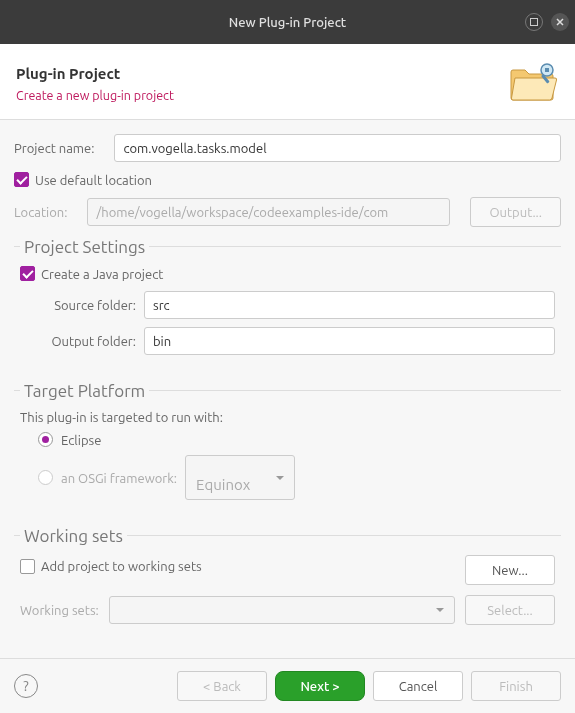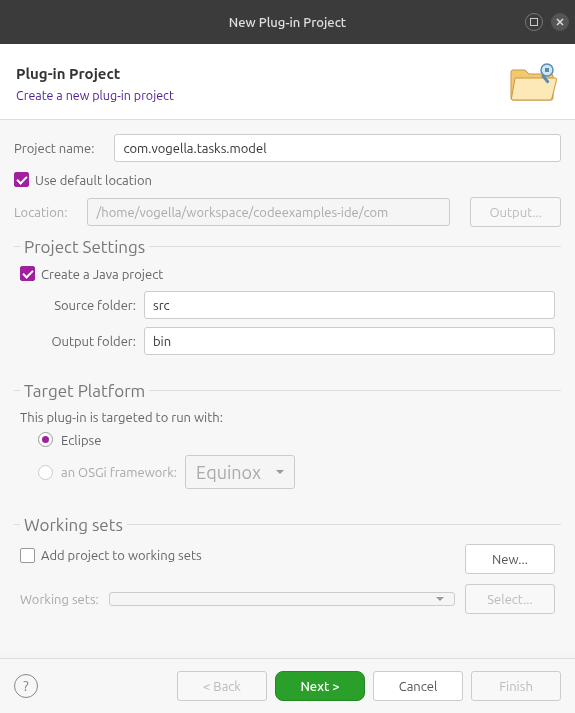--- a/index.html
+++ b/index.html
@@ -37,21 +37,21 @@
     
     .header {
       background: #fff;
       padding: 14px 16px 10px 16px;
       display: flex;
       align-items: center;
       justify-content: space-between;
       border-bottom: 1px solid #ddd;
     }
     .header-text h1 { font-size: 15px; font-weight: 600; color: #333; margin-bottom: 6px; }
-    .header-text p { font-size: 12.5px; color: #4c1d95; }
+    .header-text p { font-size: 12.5px; color: #be185d; }
     .header-icon svg { width: 52px; height: 48px; }
     
     .content {
       padding: 14px 14px 10px 14px;
       background: #f7f7f7;
       color: #555;
       font-size: 13px;
     }
     
     .row { display: flex; align-items: center; gap: 20px; margin-bottom: 10px; }
@@ -125,22 +125,22 @@
       content: "";
       width: 7px; height: 7px;
       border-radius: 50%;
       background: #a020a0;
     }
     .radio.disabled { border-color: #ccc; cursor: default; }
     
     .select {
       border: 1px solid #ccc;
       border-radius: 3px;
-      padding: 6px 28px 6px 10px;
-      font-size: 18px;
+      padding: 20px 28px 6px 10px;
+      font-size: 15px;
       color: #aaa;
       background: #f5f5f5;
       position: relative;
       min-width: 110px;
     }
     .select::after {
       content: "";
       position: absolute;
       right: 10px; top: 50%;
       transform: translateY(-50%);

